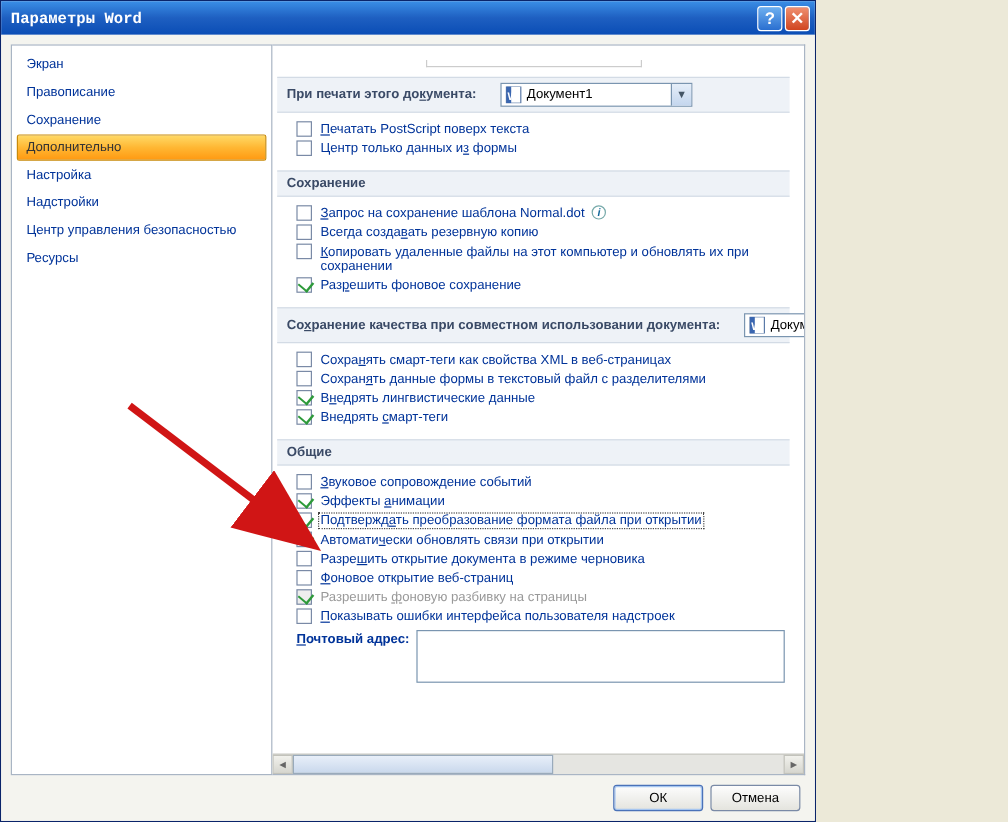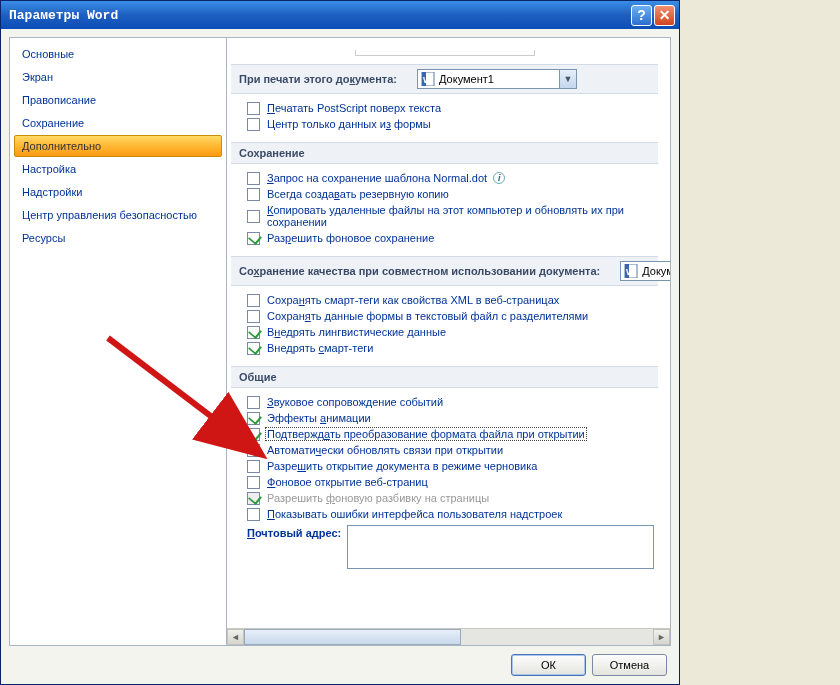--- a/index.html
+++ b/index.html
@@ -137,21 +137,21 @@
     background: linear-gradient(to bottom,#e5eef9,#c4d6ee);
     border-left: 1px solid #7a95b0;
     display:flex;align-items:center;justify-content:center;
     font-size:9px;color:#456;
   }
   .options {
     padding: 6px 4px 4px 16px;
   }
   .opt {
     display: flex;
-    align-items: center;
+    align-items: flex-start;
     padding: 1px 0;
     color: #003399;
   }
   .opt.disabled { color: #999; }
   .opt.focused .text { border: 1px dotted #444; padding: 0 1px; }
   .opt .text { padding: 1px 2px; }
   .checkbox {
     width: 13px;
     height: 13px;
     border: 1px solid #7a8aa6;
@@ -250,21 +250,20 @@
   <div class="titlebar">
     <span class="title">Параметры Word</span>
     <div class="ctrl help-btn">?</div>
     <div class="ctrl close-btn">✕</div>
   </div>
 
   <div class="body">
     <div class="panes">
 
       <div class="sidebar">
-        <div class="nav-item">Основные</div>
         <div class="nav-item">Экран</div>
         <div class="nav-item">Правописание</div>
         <div class="nav-item">Сохранение</div>
         <div class="nav-item selected">Дополнительно</div>
         <div class="nav-item">Настройка</div>
         <div class="nav-item">Надстройки</div>
         <div class="nav-item">Центр управления безопасностью</div>
         <div class="nav-item">Ресурсы</div>
       </div>
 

